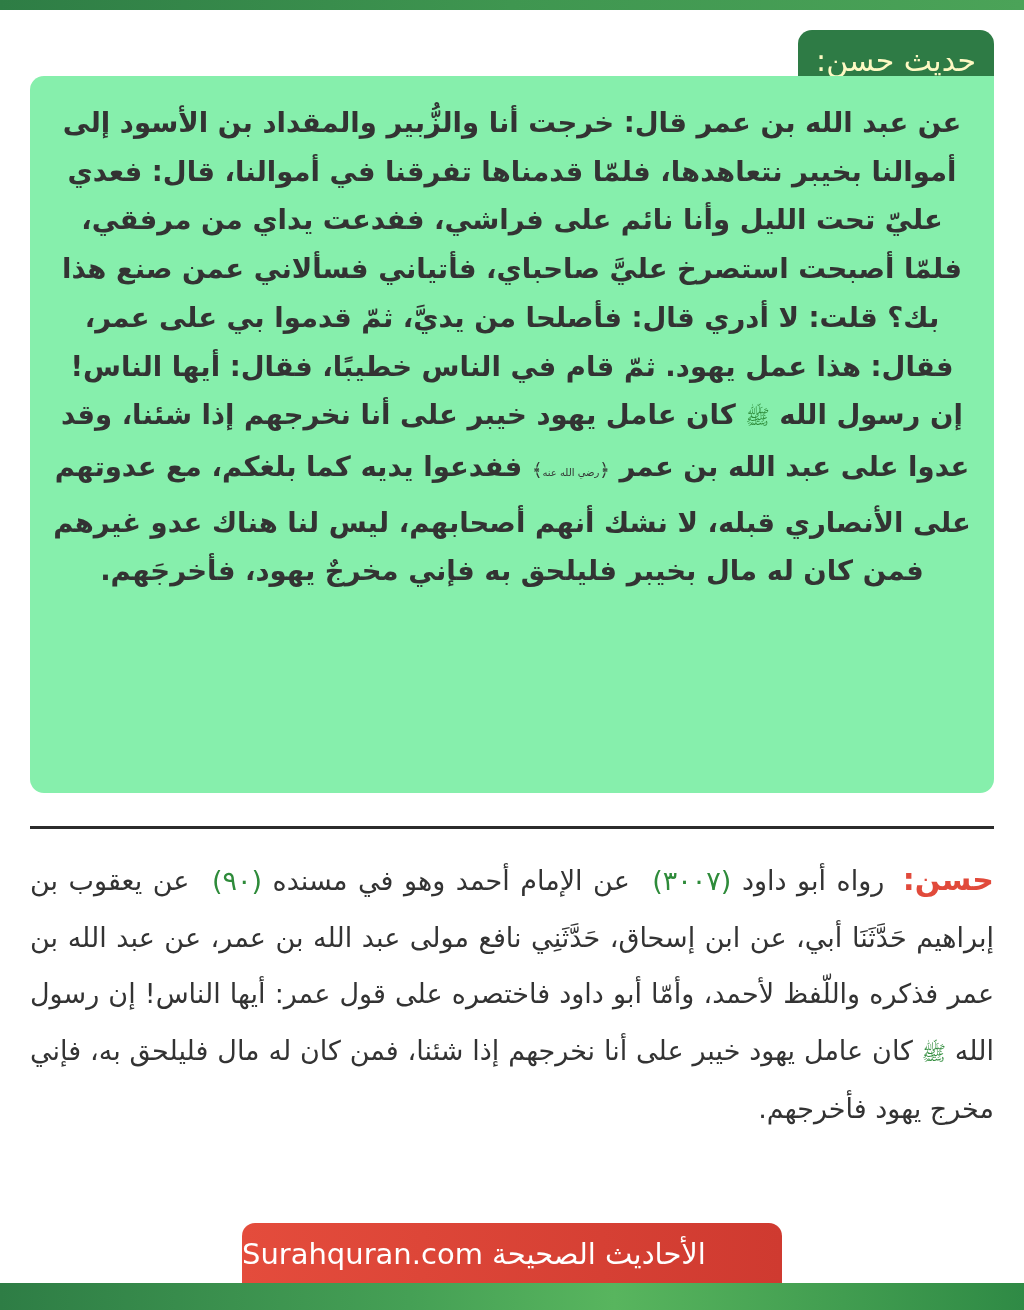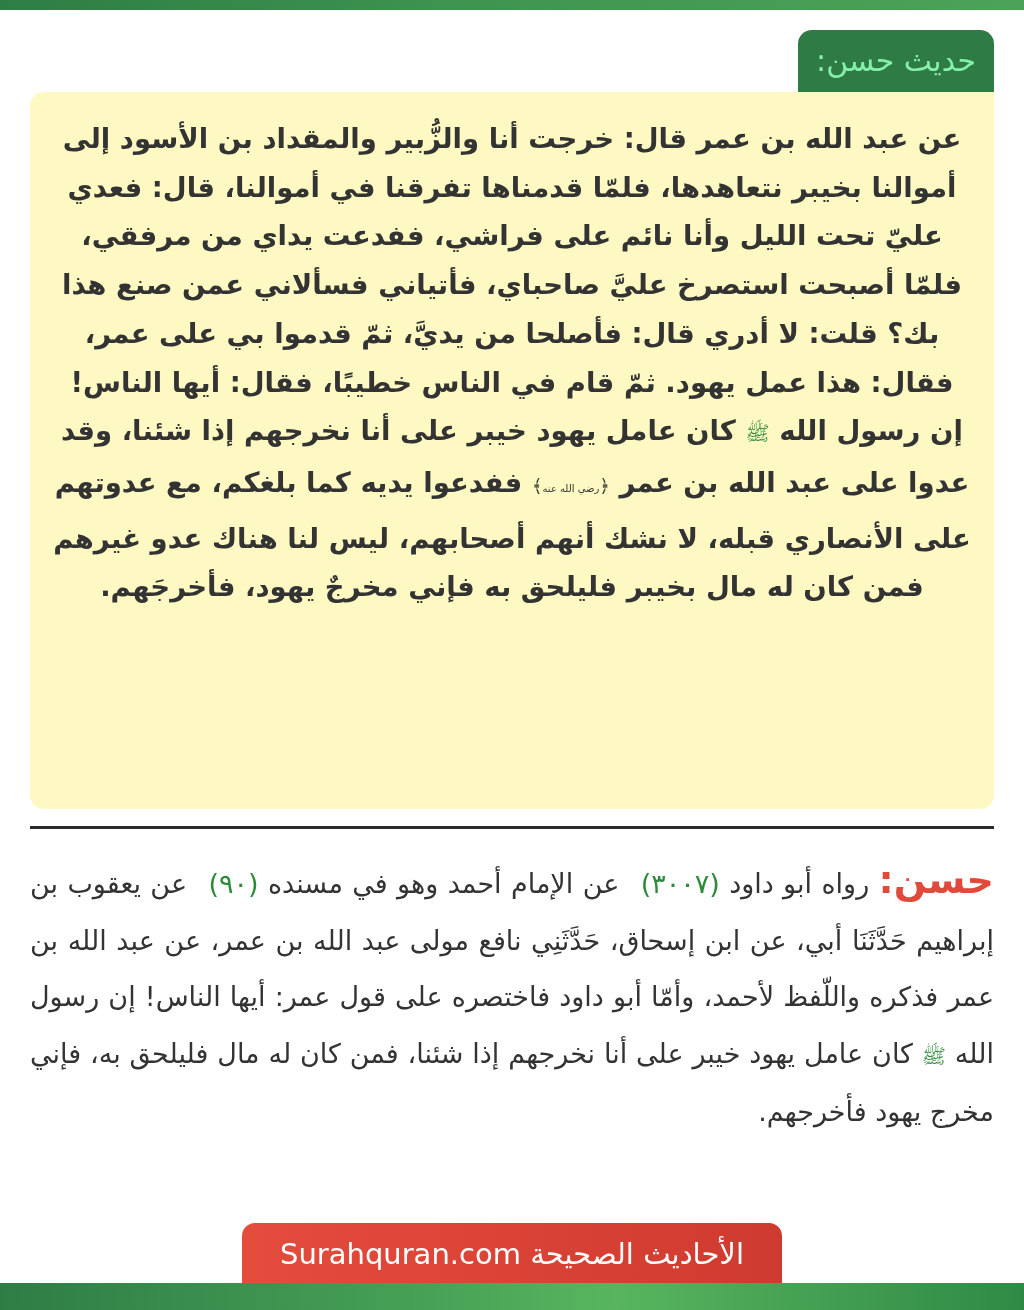--- a/index.html
+++ b/index.html
@@ -11,27 +11,27 @@
       background: linear-gradient(90deg, #2e7d45 0%, #3f9650 50%, #4ba358 100%);
     }
     .bottom-bar {
       position: absolute; left: 0; top: 1283px; width: 1024px; height: 27px;
       background: linear-gradient(90deg, #2e7d45 0%, #45a055 40%, #58b55e 60%, #2f8a45 100%);
     }
 
     .grade-tab {
       position: absolute; right: 30px; top: 30px; width: 196px; height: 62px;
       background: #2e7b45; border-radius: 14px 14px 0 0;
-      color: #86efac; font-size: 30px; line-height: 62px;
+      color: #fef9c3; font-size: 30px; line-height: 62px;
       text-align: center; direction: rtl;
     }
 
     .hadith-box {
-      position: absolute; left: 30px; top: 92px; width: 964px; height: 717px;
-      background: #fef9c3; border-radius: 14px 0 14px 14px;
+      position: absolute; left: 30px; top: 76px; width: 964px; height: 717px;
+      background: #86efac; border-radius: 14px 0 14px 14px;
       padding: 22px 20px 0 20px;
     }
     .hadith-text {
       direction: rtl; text-align: center;
       font-family: "DejaVu Sans", sans-serif; font-weight: bold;
       font-size: 27.5px; line-height: 48.7px; color: #333333;
       text-align-last: center;
     }
     .honorific {
       color: #2e8b3a; font-weight: normal; font-size: 20px;
@@ -44,29 +44,29 @@
       position: absolute; left: 30px; top: 826px; width: 964px; height: 3px;
       background: #2b2b2b;
     }
 
     .takhrij {
       position: absolute; left: 30px; top: 852px; width: 964px;
       direction: rtl; text-align: justify;
       font-family: "DejaVu Sans", sans-serif; font-size: 27px;
       line-height: 56.5px; color: #333333;
     }
-    .grade-label { color: #e14a3b; font-weight: bold; font-size: 38px; }
+    .grade-label { color: #e14a3b; font-weight: bold; font-size: 30px; margin-left: 8px; }
     .ref-num { color: #2e8b3a; margin-left: 12px; }
 
     .footer-badge {
       position: absolute; left: 242px; top: 1223px; width: 540px; height: 60px;
       background: linear-gradient(90deg, #e44c3c 0%, #cf3a30 100%);
       border-radius: 13px 13px 0 0;
       color: #ffffff; font-size: 29px; line-height: 62px;
-      text-align: center; direction: rtl; white-space: nowrap;
+      text-align: left; direction: rtl; white-space: nowrap;
     }
   </style>
 </head>
 <body>
 
 <div class="top-bar"></div>
 
 <div class="grade-tab">
   <span>حديث حسن:</span>
 </div>

